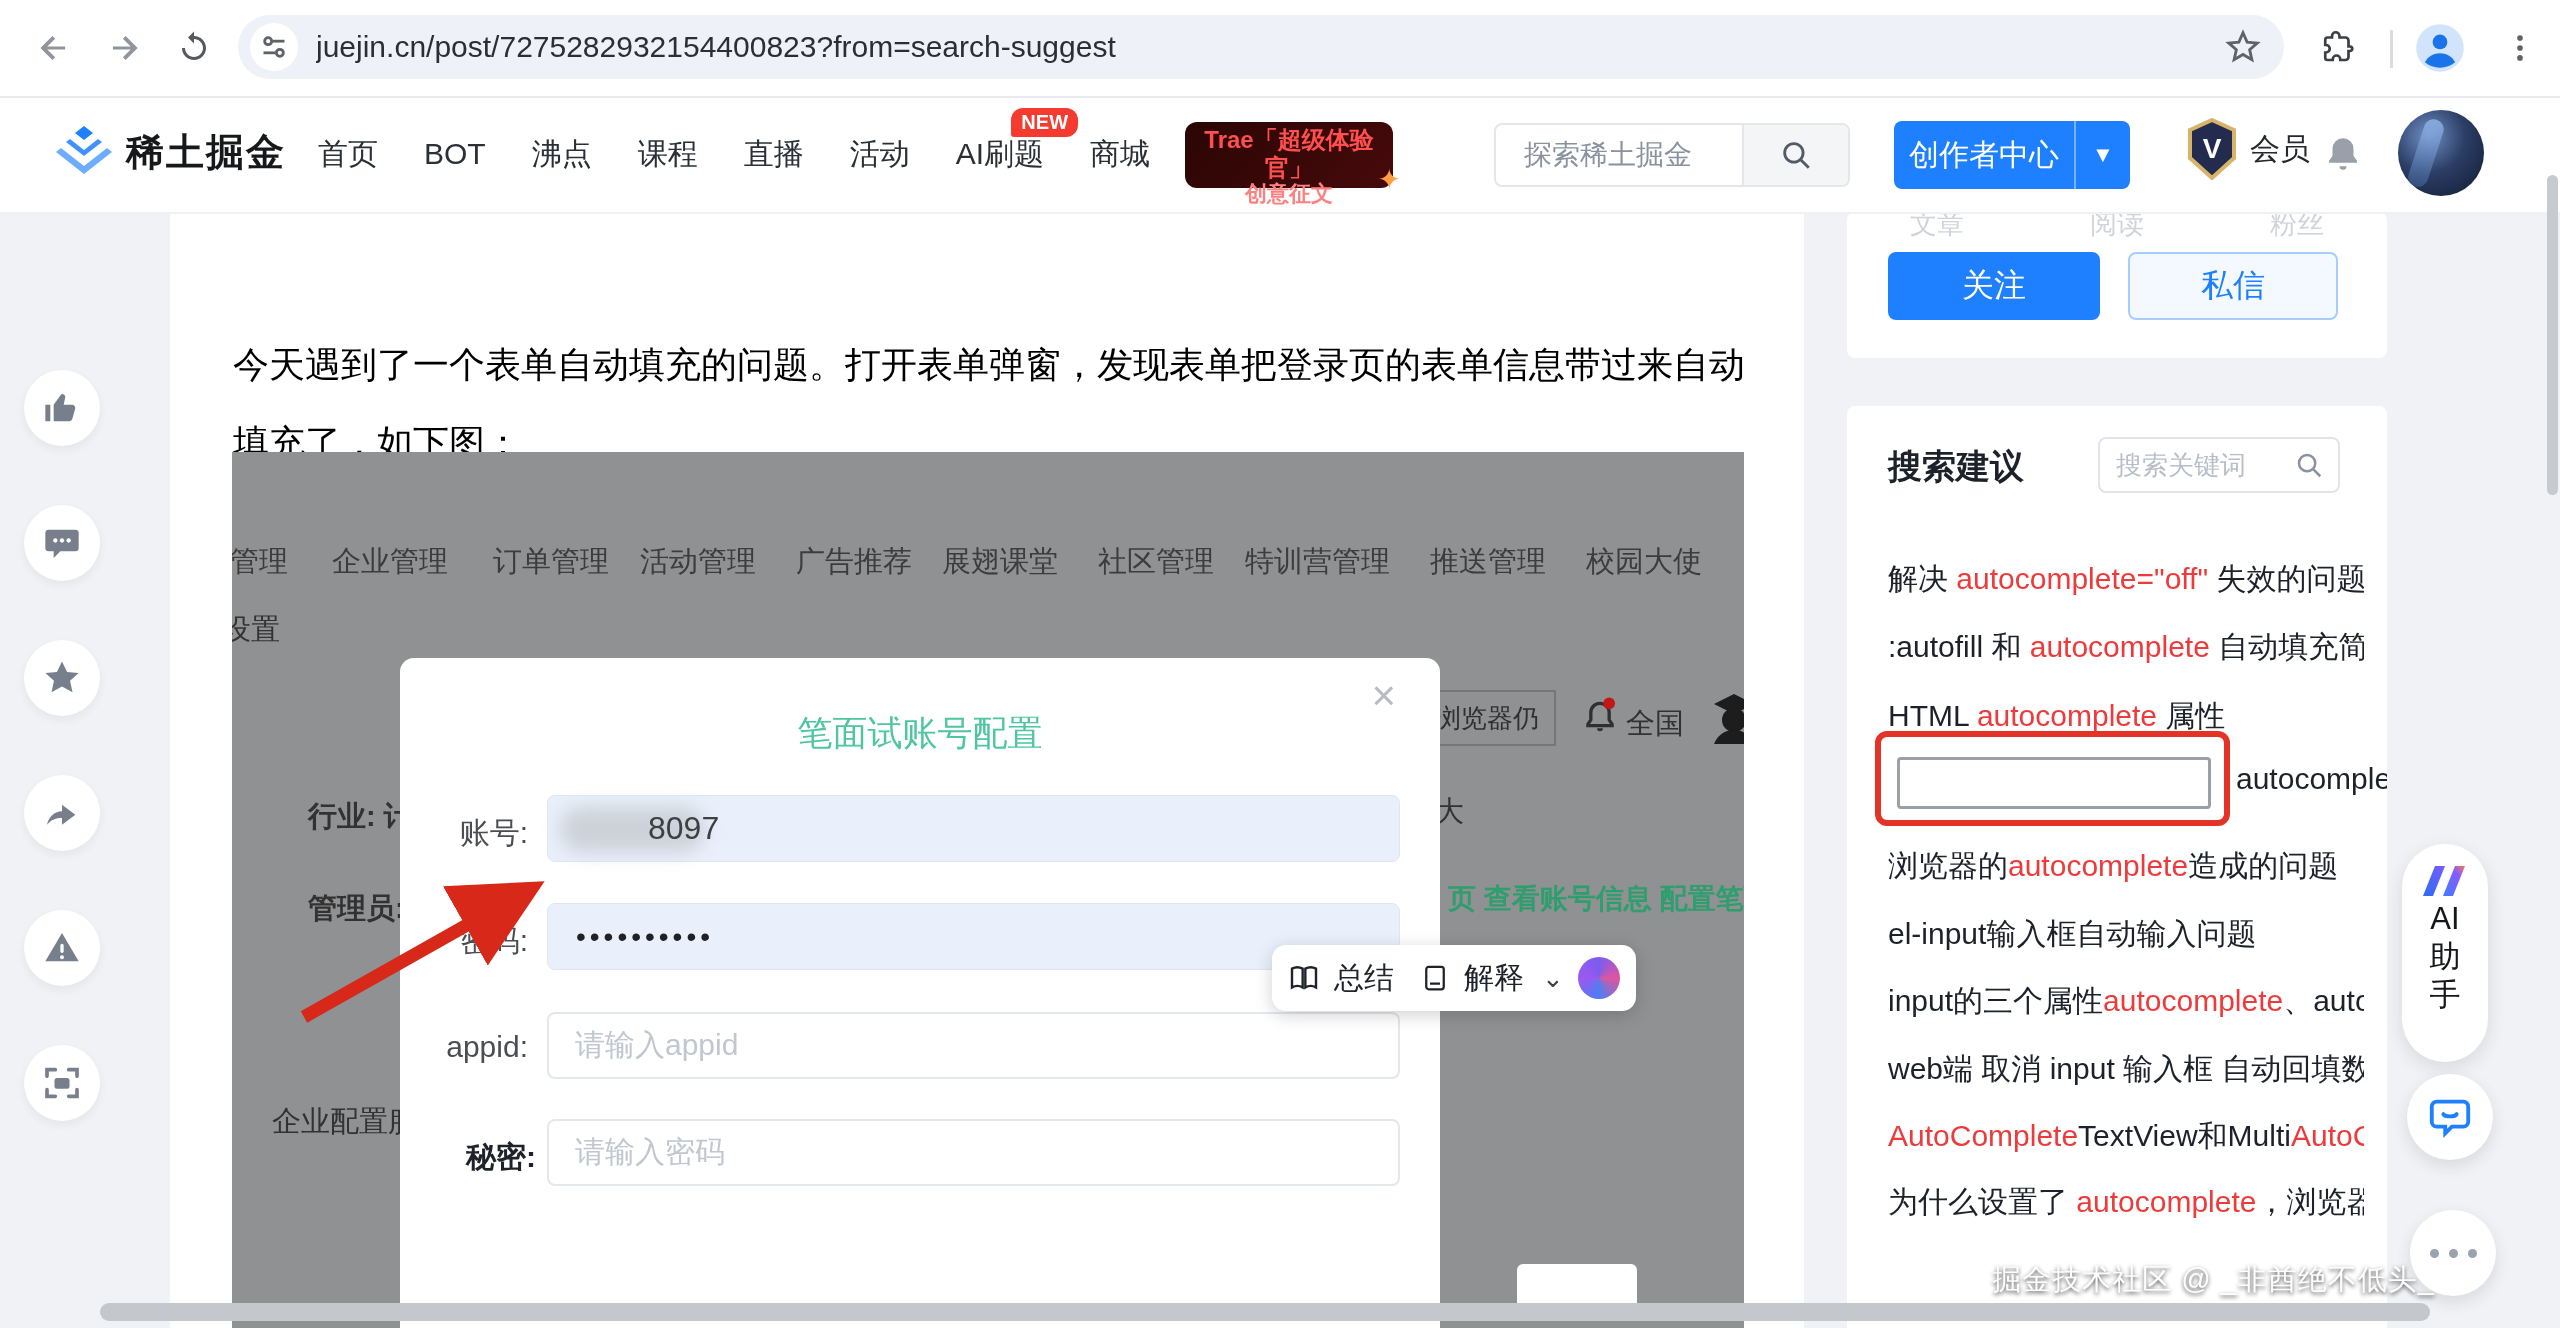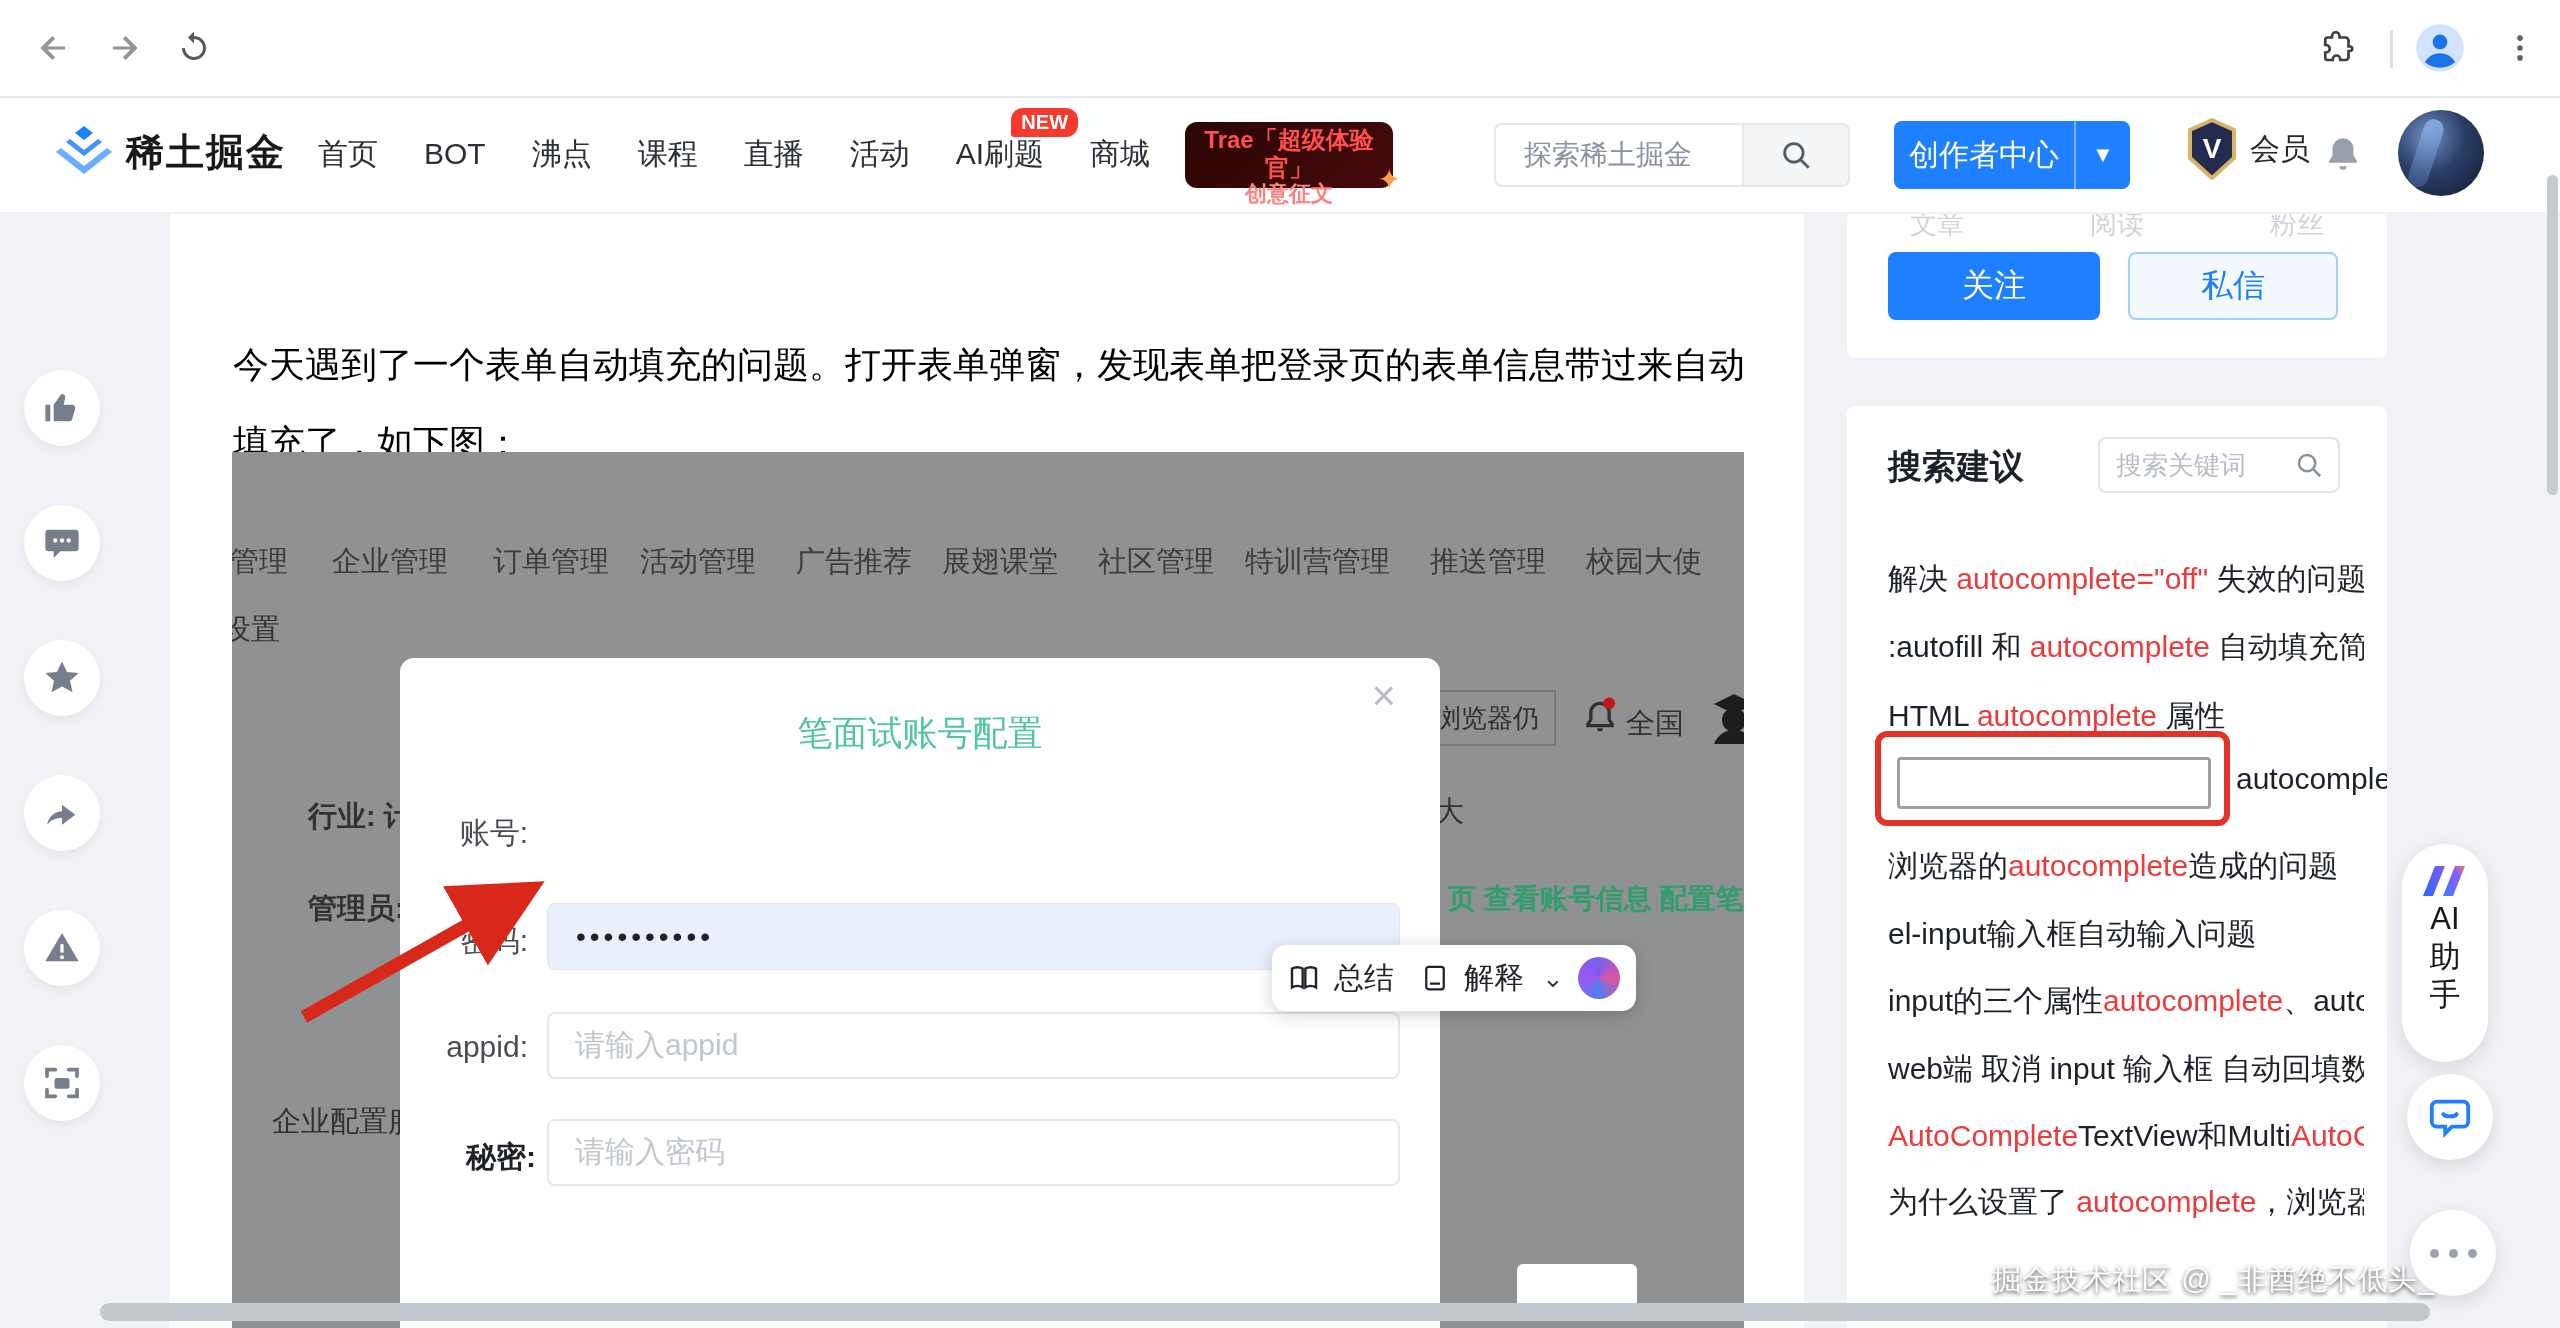--- a/index.html
+++ b/index.html
@@ -103,20 +103,36 @@
     <div class="nav-ico" style="left:98px;">
       <svg width="38" height="38" viewBox="0 0 24 24">
           <path d="M5 11h11.2l-4.9-4.9L13 4.4 20.6 12 13 19.6l-1.7-1.7 4.9-4.9H5z" fill="#8f959b"></path>
         </svg>
     </div>
     <div class="nav-ico" style="left:168px;">
       <svg width="36" height="36" viewBox="0 0 24 24">
           <path d="M12 4V1L8 5l4 4V6c3.3 0 6 2.7 6 6s-2.7 6-6 6-6-2.7-6-6H4c0 4.4 3.6 8 8 8s8-3.6 8-8-3.6-8-8-8z" fill="#55585c"></path>
         </svg>
     </div>
+    <div class="omnibox">
+      <div class="tune-circle">
+        <svg width="28" height="28" viewBox="0 0 24 24">
+          <circle cx="7" cy="7" r="3" fill="none" stroke="#5f6368" stroke-width="2.4"></circle>
+            <line x1="11" y1="7" x2="21" y2="7" stroke="#5f6368" stroke-width="2.4"></line>
+          <circle cx="17" cy="17" r="3" fill="none" stroke="#5f6368" stroke-width="2.4"></circle>
+            <line x1="3" y1="17" x2="13" y2="17" stroke="#5f6368" stroke-width="2.4"></line>
+        </svg>
+      </div>
+      <div class="url-text">juejin.cn/post/7275282932154400823?from=search-suggest</div>
+      <div class="omni-star">
+        <svg width="38" height="38" viewBox="0 0 24 24">
+            <path d="M12 3l2.6 5.9 6.4.6-4.8 4.2 1.4 6.3L12 16.7 6.4 20l1.4-6.3L3 9.5l6.4-.6z" fill="none" stroke="#5f6368" stroke-width="1.8"></path>
+          </svg>
+      </div>
+    </div>
     <div class="nav-ico" style="left:2312px;">
       <svg width="36" height="36" viewBox="0 0 24 24">
           <path d="M20 11h-1V7a2 2 0 0 0-2-2h-4V4a2.5 2.5 0 1 0-5 0v1H5a1.5 1.5 0 0 0-1.5 1.5V10H4a2.5 2.5 0 1 1 0 5h-.5v3.5A1.5 1.5 0 0 0 5 20h3.5v-.5a2.5 2.5 0 1 1 5 0v.5H17a2 2 0 0 0 2-2v-4h1a1.5 1.5 0 0 0 0-3z" fill="none" stroke="#3c4043" stroke-width="1.8"></path>
         </svg>
     </div>
     <div class="abs" style="left:2390px;top:30px;width:3px;height:38px;background:#dadce0;"></div>
     <div class="nav-ico" style="left:2414px;">
       <svg width="52" height="52" viewBox="0 0 24 24">
           <circle cx="12" cy="12" r="11" fill="#d2e3fc"></circle>
           <circle cx="12" cy="9.2" r="3.4" fill="#1a73e8"></circle>
@@ -255,20 +271,24 @@
         <circle cx="25" cy="12" r="3" fill="none" stroke="#c79a4a" stroke-width="1.6"></circle>
       </svg>
       <span class="shot-gray-txt" style="left:1203px;top:340px;">大</span>
       <div class="shot-links">页 查看账号信息 配置笔面</div>
       <div class="white-box"></div>
 
       <div class="shot-modal">
         <div class="modal-close">×</div>
         <div class="modal-title">笔面试账号配置</div>
         <div class="m-label" style="top:155px;">账号:</div>
+        <div class="m-input m-filled" style="top:137px;">
+          <div class="blur-blob"></div>
+          <span class="acct-val">8097</span>
+        </div>
         <div class="m-label" style="top:263px;">密码:</div>
         <div class="m-input m-filled" style="top:245px;">
           <span class="pwd-dots">••••••••••</span>
         </div>
         <div class="m-label" style="top:372px;">appid:</div>
         <div class="m-input m-empty" style="top:354px;">
           <span class="m-placeholder">请输入appid</span>
         </div>
         <div class="m-label" style="top:479px;font-weight:bold;color:#1f2329;margin-left:8px;">秘密:</div>
         <div class="m-input m-empty" style="top:461px;">

